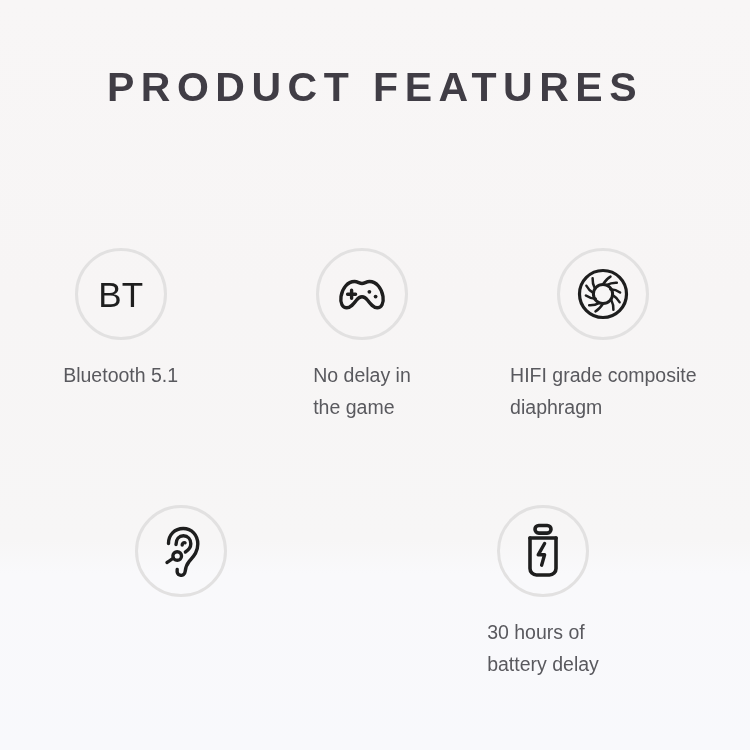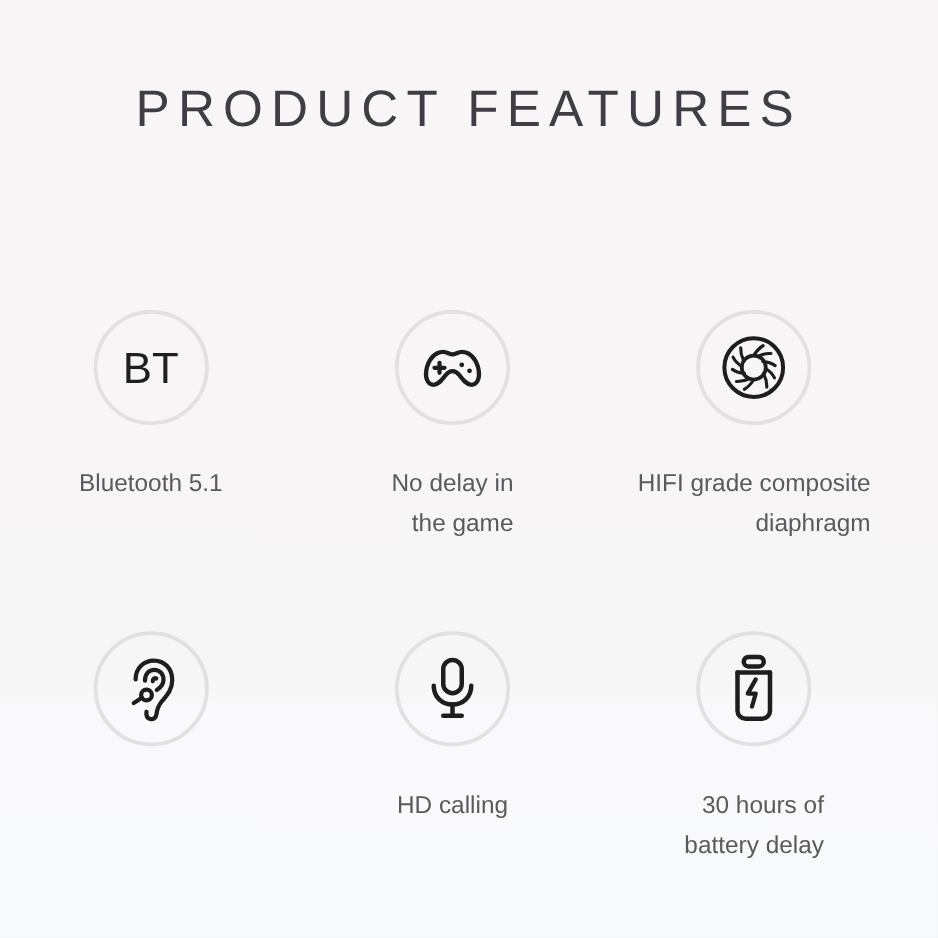--- a/index.html
+++ b/index.html
@@ -28,21 +28,21 @@
   }
 
   
   #title {
     position: absolute;
     top: 64px;
     left: 0;
     width: 750px;
     text-align: center;
     font-size: 41px;
-    font-weight: normal;
+    font-weight: bold;
     letter-spacing: 6.5px;
     color: #403d45;
     white-space: nowrap;
   }
 
   
   .grid {
     position: absolute;
     left: 0;
     width: 724px;
@@ -77,24 +77,24 @@
   .bt-text {
     font-family: "Liberation Sans", sans-serif;
     font-size: 35px;
     font-weight: normal;
     color: #1e1e1e;
     letter-spacing: 0px;
     line-height: 1;
   }
 
   .caption {
-    margin-top: 32px;
+    margin-top: 20px;
     font-size: 19.5px;
     color: #59595e;
-    text-align: right;
+    text-align: left;
     line-height: 1.62;
     max-width: 230px;
   }
   .caption .line {
     display: block;
   }
 </style>
 </head>
 <body>
 
@@ -175,35 +175,20 @@
             <path d="M21.0 21.5 C21.0 16.2 24.2 12.8 28.4 12.8 C32.8 12.8 35.8 16.2 35.8 20.8
                      C35.8 25.2 33.0 27.4 30.4 29.0"></path>
             <path d="M27.2 22.0 C27.2 20.2 28.6 19.2 30.0 19.8"></path>
             <circle cx="22.2" cy="33.0" r="4.3"></circle>
             <path d="M18.4 35.0 C16.0 36.8 14.2 38.2 12.0 39.4"></path>
           </svg>
         </span>
       </div>
     </div>
 
-    <div class="cell">
-      <div class="badge">
-        <span>
-          <svg width="50" height="56" viewBox="0 0 50 56" fill="none" stroke="#1e1e1e" stroke-width="3.6" stroke-linecap="round" stroke-linejoin="round">
-            <rect x="17.6" y="5.0" width="14.8" height="26.5" rx="7.4"></rect>
-            <path d="M10.0 25.5 C10.0 34.6 16.6 40.6 25.0 40.6 C33.4 40.6 40.0 34.6 40.0 25.5"></path>
-            <path d="M25.0 40.6 L25.0 47.5"></path>
-            <path d="M17.6 49.5 L32.4 49.5"></path>
-          </svg>
-        </span>
-      </div>
-      <div class="caption">
-        <span class="line">HD calling</span>
-      </div>
-    </div>
 
     <div class="cell">
       <div class="badge">
         <span>
           <svg width="44" height="58" viewBox="0 0 44 58" fill="none" stroke="#1e1e1e" stroke-width="3.6" stroke-linecap="round" stroke-linejoin="round">
             <rect x="14.0" y="3.5" width="16.0" height="7.6" rx="3.8"></rect>
             <path d="M9.0 16.0 L9.0 46.5 C9.0 50.1 11.9 53.0 15.5 53.0
                      L28.5 53.0 C32.1 53.0 35.0 50.1 35.0 46.5 L35.0 16.0"></path>
             <path d="M9.0 16.0 L35.0 16.0"></path>
             <path d="M23.6 21.5 L17.2 32.8 L23.6 32.8 L20.6 43.2" stroke-width="3.4"></path>

